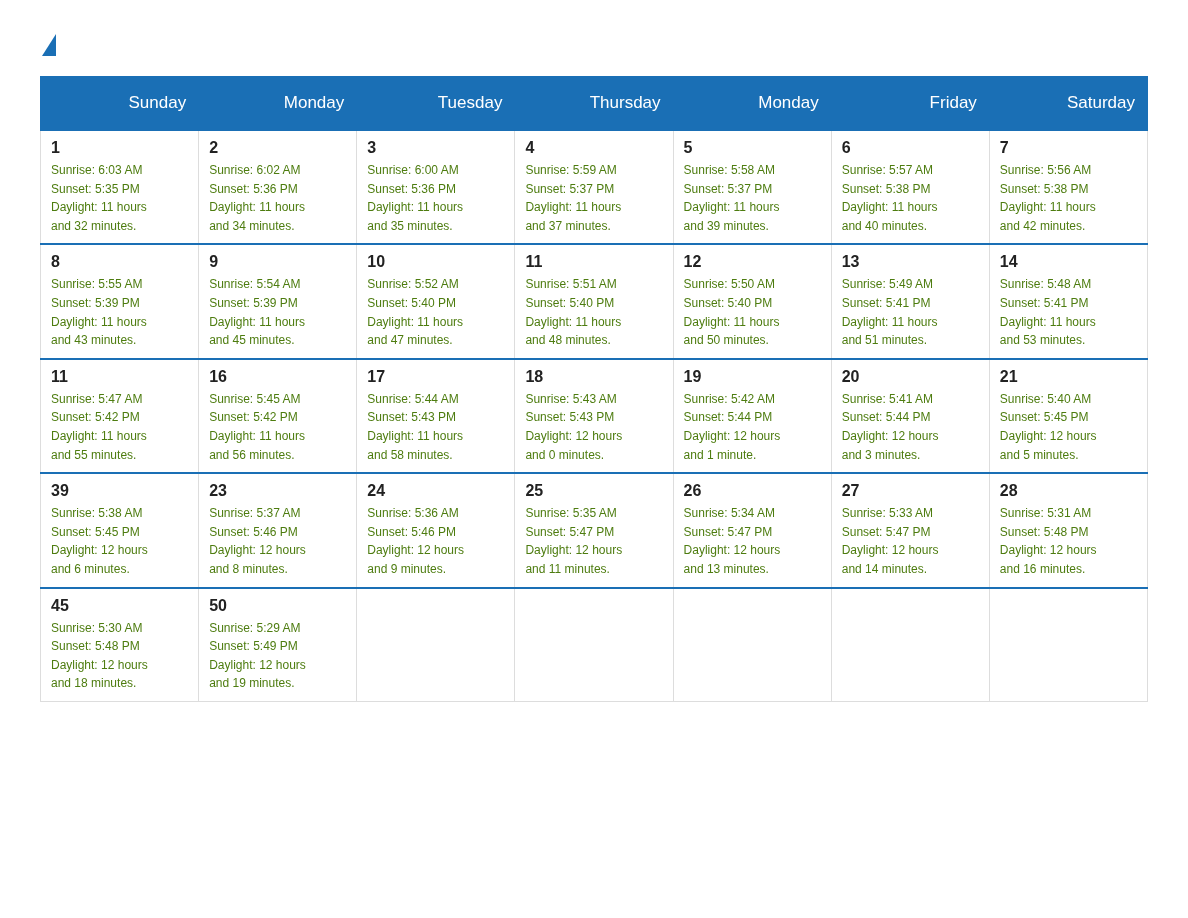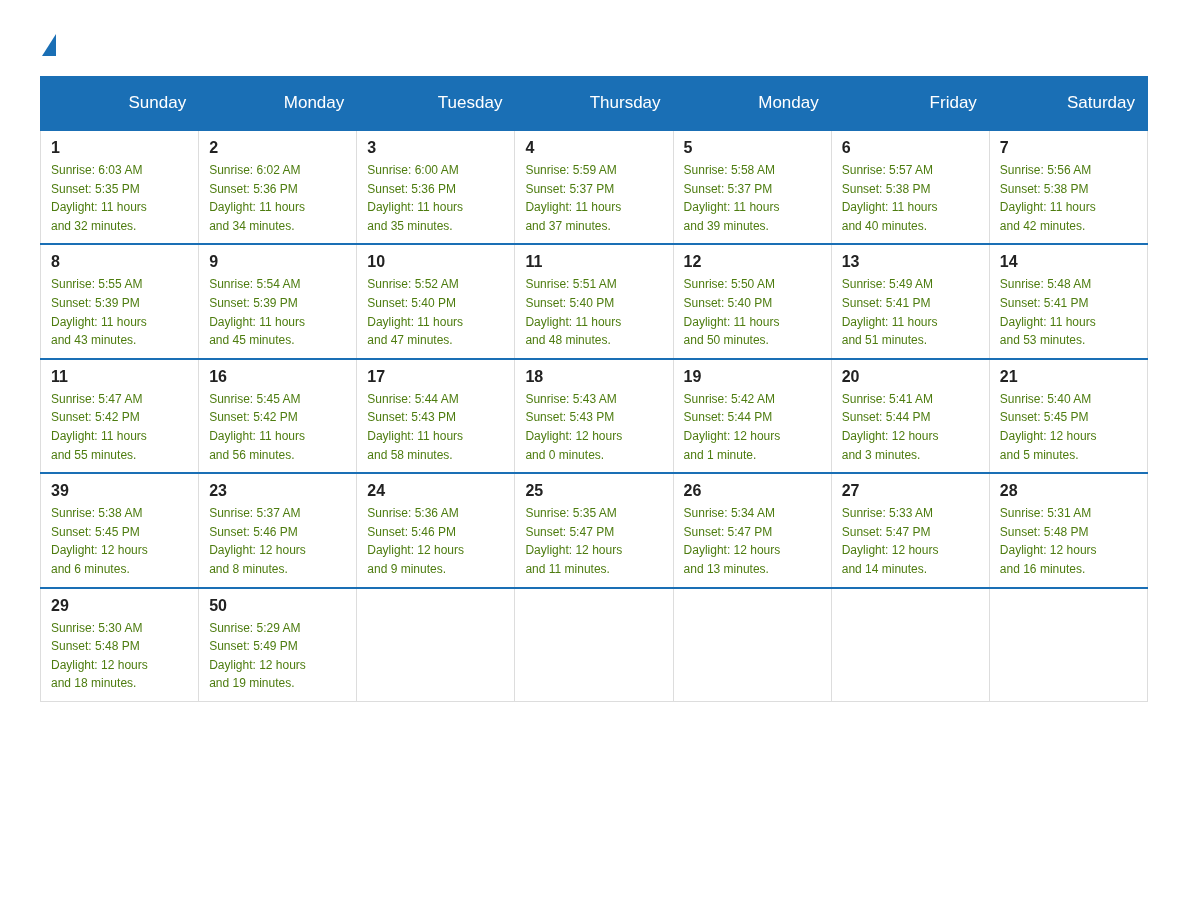--- a/index.html
+++ b/index.html
@@ -186,21 +186,21 @@
         <td><span class="day-num">25</span>
         <span class="day-info">Sunrise: 5:35 AM<br>Sunset: 5:47 PM<br>Daylight: 12 hours <br>and 11 minutes.</span></td>
         <td><span class="day-num">26</span>
         <span class="day-info">Sunrise: 5:34 AM<br>Sunset: 5:47 PM<br>Daylight: 12 hours <br>and 13 minutes.</span></td>
         <td><span class="day-num">27</span>
         <span class="day-info">Sunrise: 5:33 AM<br>Sunset: 5:47 PM<br>Daylight: 12 hours <br>and 14 minutes.</span></td>
         <td><span class="day-num">28</span>
         <span class="day-info">Sunrise: 5:31 AM<br>Sunset: 5:48 PM<br>Daylight: 12 hours <br>and 16 minutes.</span></td>
       </tr>
       <tr class="week-row">
-        <td><span class="day-num">29</span>
+        <td><span class="day-num">45</span>
         <span class="day-info">Sunrise: 5:30 AM<br>Sunset: 5:48 PM<br>Daylight: 12 hours <br>and 18 minutes.</span></td>
         <td><span class="day-num">50</span>
         <span class="day-info">Sunrise: 5:29 AM<br>Sunset: 5:49 PM<br>Daylight: 12 hours <br>and 19 minutes.</span></td>
         <td class="empty-cell"></td>
         <td class="empty-cell"></td>
         <td class="empty-cell"></td>
         <td class="empty-cell"></td>
         <td class="empty-cell"></td>
       </tr>
     </tbody>

